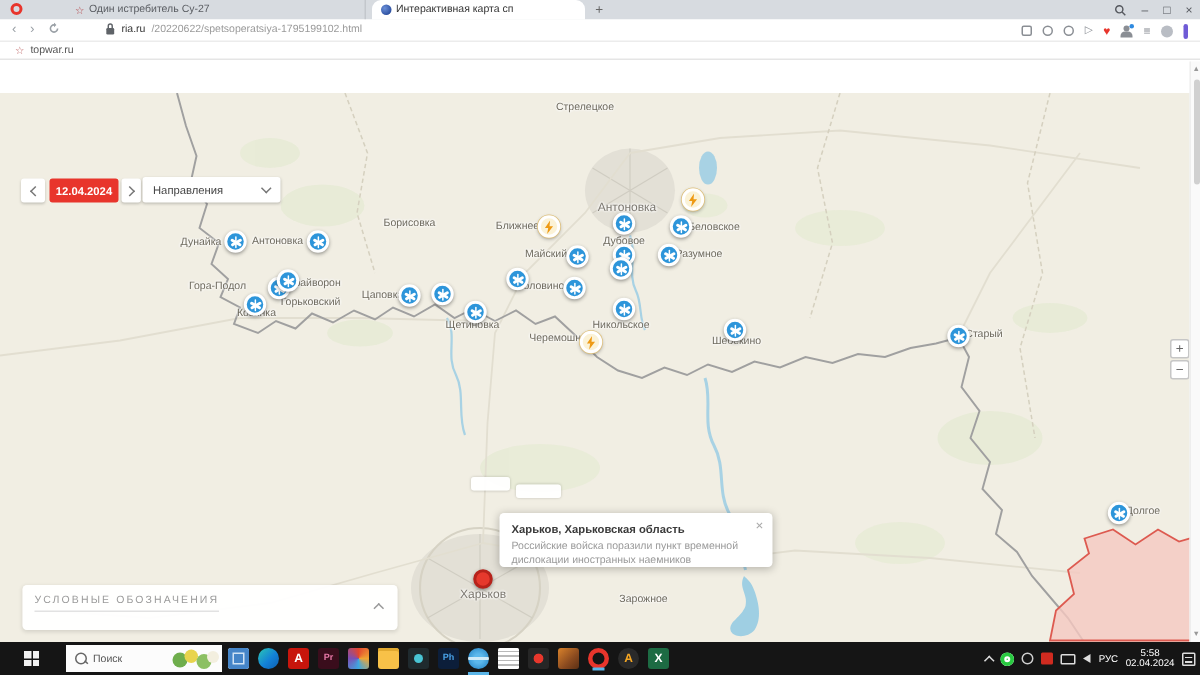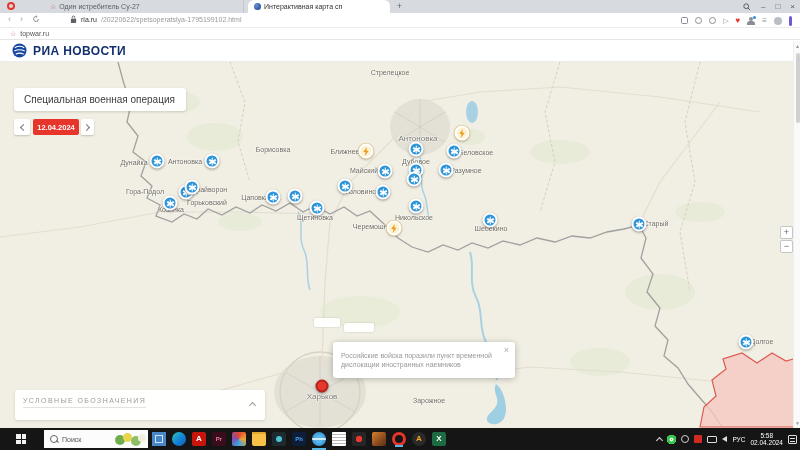--- a/index.html
+++ b/index.html
@@ -176,29 +176,20 @@
       <span class="ic-avatar"></span>
       <span class="ic-sidebar"></span>
     </div>
   </div>
 
   <div class="bookmarksbar">
     <span class="star">☆</span>
     <span>topwar.ru</span>
   </div>
 
-  <div class="ria-header">
-    <svg class="ria-logo" viewBox="0 0 16 16">
-      <circle cx="8" cy="8" r="7.5" fill="#1847a0"></circle>
-      <path d="M3 5 Q8 2 13 5" fill="none" stroke="#fff" stroke-width="1.2"></path>
-      <path d="M2.5 8.5 Q8 6 13.5 8.5" fill="none" stroke="#fff" stroke-width="1.2"></path>
-      <path d="M4 12 Q8 9.5 12.5 12" fill="none" stroke="#fff" stroke-width="1.2"></path>
-    </svg>
-    <span class="ria-brand">РИА НОВОСТИ</span>
-  </div>
 
   <div class="map">
     <svg class="base" width="800" height="366" viewBox="0 0 800 366">
 
       <g fill="#e7ebd6" opacity="0.85">
         <ellipse cx="215" cy="75" rx="28" ry="14"></ellipse>
           <ellipse cx="180" cy="40" rx="20" ry="10"></ellipse>
         <ellipse cx="240" cy="160" rx="22" ry="9"></ellipse>
           <ellipse cx="360" cy="250" rx="40" ry="16"></ellipse>
         <ellipse cx="560" cy="90" rx="30" ry="12"></ellipse>
@@ -385,30 +376,34 @@
           <svg width="9" height="10" viewBox="0 0 10 10">
             <path d="M5.8 0 L2 5.6 H4.4 L3.6 10 L8 4.2 H5.4 Z" fill="#ee9a14"></path>
           </svg>
         </span>
         <span class="mk red" style="left: 322px; top: 324px;"></span>
       </div>
 
     <div class="pill" style="left:314px;top:256px;width:26px;height:9px;"></div>
     <div class="pill" style="left:344px;top:261px;width:30px;height:9px;"></div>
 
-    <div class="title-card">Специальная военная операция</div>
     <div class="ctrl-btn" style="left:14px;top:57px;width:16px;height:16px;">
         <span class="chev left"></span>
       </div>
     <div class="date-box">12.04.2024</div>
     <div class="ctrl-btn" style="left:81px;top:57px;width:13px;height:16px;">
         <span class="chev right"></span>
       </div>
+    <div class="dropdown">
+      <span>Направления</span>
+      <span class="chev down"></span>
+    </div>
 
     <div class="popup">
+      <div class="popup-title">Харьков, Харьковская область</div>
       <div class="popup-body">Российские войска поразили пункт временной дислокации иностранных наемников</div>
       <div class="popup-close">×</div>
     </div>
 
     <div class="legend">
       <span class="legend-label">УСЛОВНЫЕ ОБОЗНАЧЕНИЯ</span>
       <span class="chev up"></span>
     </div>
 
     <div class="zoomctl">

